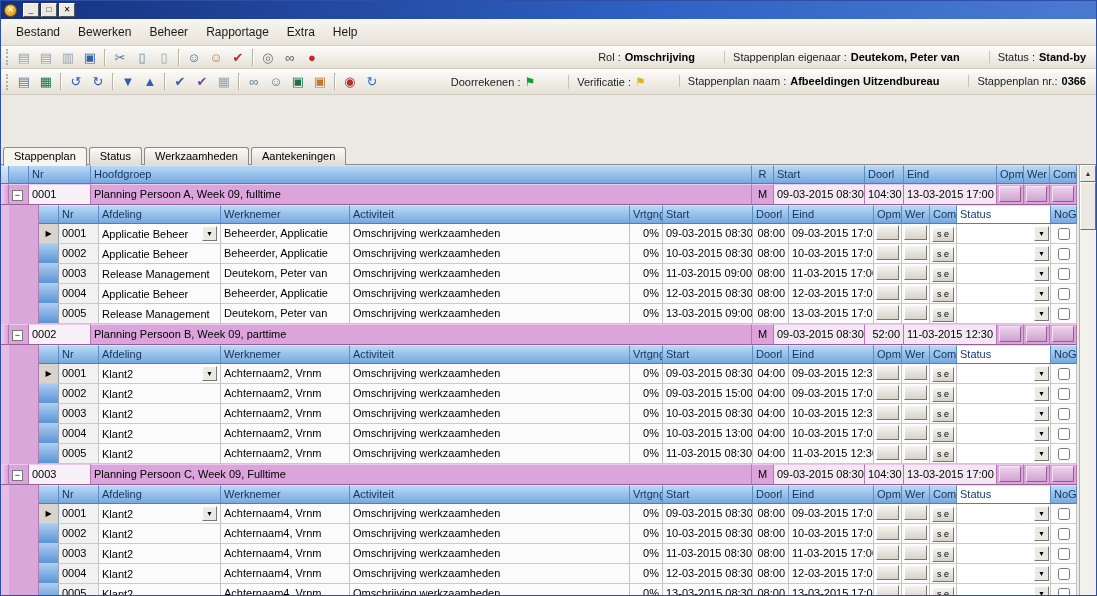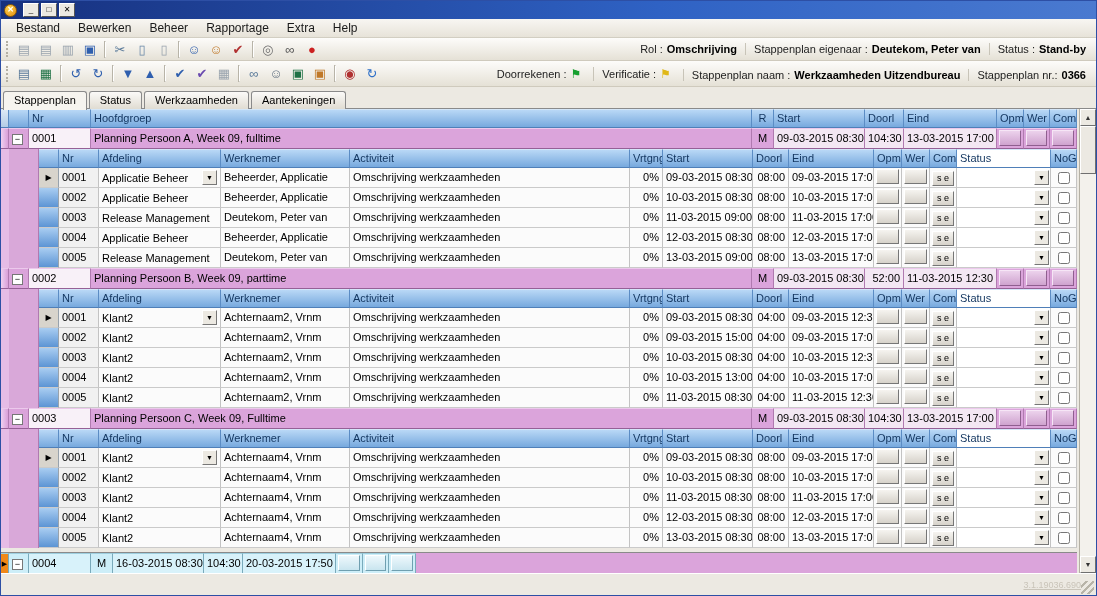--- a/index.html
+++ b/index.html
@@ -7,37 +7,37 @@
   .window{width:1097px;height:596px;border:1px solid #2d4fa5;background:#ece9e2;overflow:hidden;
     font-family:"Liberation Sans",sans-serif;font-size:11px;color:#000;position:relative;}
   
   .titlebar{height:18px;background:linear-gradient(90deg,#16307e,#2f62c4 60%,#4a7ad0);display:flex;align-items:center;padding:0 3px;}
   .appicon{width:13px;height:13px;border-radius:50%;background:radial-gradient(circle at 35% 30%,#ffd34d,#e08a12);border:1px solid #8a5a08;
     color:#fff;font-size:8px;font-weight:bold;display:flex;align-items:center;justify-content:center;margin-right:4px;flex:0 0 13px;line-height:1;}
   .apptitle{color:#fff;font-weight:bold;font-size:11px;flex:1;}
   .wbtn{width:16px;height:14px;background:#ece9e2;border:1px solid;border-color:#fff #555 #555 #fff;
     font-size:8px;line-height:12px;text-align:center;margin-left:2px;color:#000;}
   
-  .menubar{height:19px;background:linear-gradient(#f8f6f2,#e7e3d9);display:flex;align-items:center;padding-left:6px;border-bottom:1px solid #d2cec2;}
+  .menubar{height:27px;background:linear-gradient(#f8f6f2,#e7e3d9);display:flex;align-items:center;padding-left:6px;border-bottom:1px solid #d2cec2;}
   .menuitem{padding:2px 9px;font-size:12px;color:#1a1a1a;}
   
   .toolbar{display:flex;align-items:center;background:linear-gradient(#fdfcfa,#e5e1d6);border-bottom:1px solid #cfcabd;padding:0 2px;}
   .tb1{height:23px;} .tb2{height:26px;}
   .grip{width:4px;height:16px;margin:0 3px;border-left:2px dotted #b4b0a4;}
   .tbicon{width:20px;height:19px;display:flex;align-items:center;justify-content:center;font-size:13px;margin:0 1px;border:1px solid transparent;}
   .tbicon.sep{width:1px;height:17px;background:#b8b4a8;border-right:1px solid #fff;margin:0 3px;padding:0;}
-  .tbstatus{margin-left:auto;display:flex;align-items:flex-end;white-space:nowrap;}
+  .tbstatus{margin-left:auto;display:flex;align-items:flex-start;white-space:nowrap;gap:21px;}
   .stat{padding:0 8px;border-left:1px solid #c8c4b8;display:flex;align-items:center;gap:4px;font-size:11px;color:#222;}
   .stat:first-child{border-left:none;}
   .stat b{color:#000;}
   .flagic{display:none;font-size:12px;}
   .flagic.green{display:inline;color:#17a02f;}
   .flagic.yellow{display:inline;color:#e0b818;}
   
-  .tabstrip{height:22px;background:#ece9e2;padding:3px 2px 0 2px;border-bottom:1px solid #8a8a8a;display:flex;align-items:flex-start;}
+  .tabstrip{height:22px;background:#ece9e2;padding:3px 2px 0 2px;border-bottom:1px solid #8a8a8a;display:flex;align-items:flex-start;margin-top:48px;}
   .tab{padding:2px 10px 3px 10px;border:1px solid #8a8a8a;border-bottom:none;border-radius:3px 3px 0 0;
     background:linear-gradient(#fbfaf8,#e0dcd2);margin-right:2px;font-size:11px;position:relative;top:1px;}
   .tab.active{background:#f6f4ef;font-weight:normal;z-index:2;padding-bottom:4px;}
   
   .gridwrap{position:relative;height:464px;background:#ece9e2;overflow:hidden;}
   .gridrows{margin-right:19px;}
   .row{display:flex;}
   .c{overflow:hidden;white-space:nowrap;}
   
   .o-ind{flex:0 0 8px;} .o-exp{flex:0 0 20px;} .o-nr{flex:0 0 62px;} .o-title{flex:1;}
@@ -316,21 +316,21 @@
         </span>
 
         <span class="stat">
           <span>Verificatie :</span>
           <span class="flagic yellow">⚑</span>
           <b></b>
         </span>
 
         <span class="stat">
           <span>Stappenplan naam :</span>
-          <b>Werkzaamheden Uitzendbureau</b>
+          <b>Afbeeldingen Uitzendbureau</b>
         </span>
 
         <span class="stat">
           <span>Stappenplan nr.:</span>
           <b>0366</b>
         </span>
 
     </div>
   </div>
 

